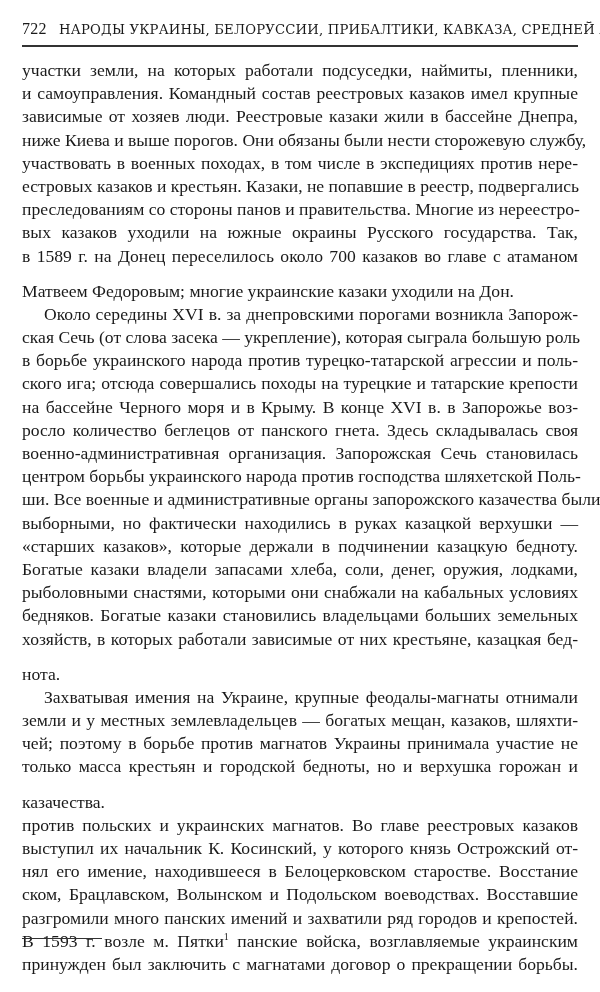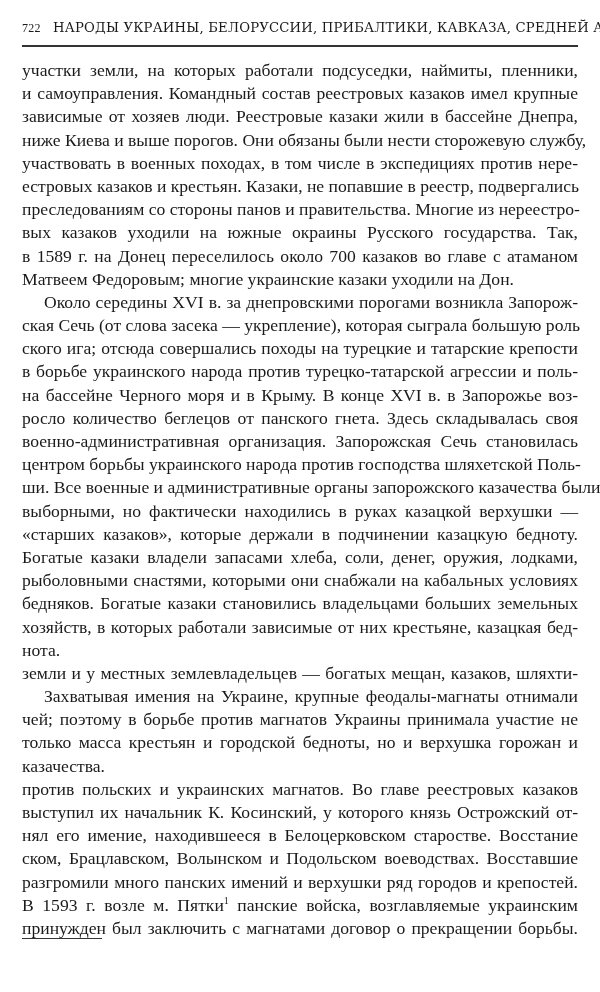--- a/index.html
+++ b/index.html
@@ -1,25 +1,25 @@
 <!DOCTYPE html>
 <html><head>
 <meta charset="utf-8">
 <style>
   html, body { margin: 0; padding: 0; background: #ffffff; }
   body { width: 600px; height: 992px; position: relative; overflow: hidden; color: #1a1a1a; }
   .page { position: absolute; left: 22px; top: 0; width: 556px; }
   .header { position: absolute; top: 20px; left: 0; width: 556px; height: 22px;
     font-family: "DejaVu Serif", serif; font-size: 13.2px; letter-spacing: 0.2px; white-space: nowrap; }
-  .header .num { font-family: "Liberation Serif", serif; font-size: 12px; margin-right: 8px; }
+  .header .num { font-family: "Liberation Serif", serif; font-size: 16px; margin-right: 8px; }
   .rule { position: absolute; top: 45px; left: 0; width: 556px; height: 0; border-top: 2px solid #333; }
   .body { position: absolute; top: 59px; left: 0; width: 556px;
     font-family: "Liberation Serif", serif; font-size: 17.6px; line-height: 23.2px; }
   .line { display: block; white-space: nowrap; text-align: justify; text-align-last: justify; height: 23.2px; }
-  .line.last { text-align-last: left; }
+  .line.last { text-align-last: left; margin-top: 12px; }
   .line.indent { padding-left: 22px; }
   sup { font-size: 10px; vertical-align: top; line-height: 1; position: relative; top: 2px; }
   .fn-rule { position: absolute; top: 938px; left: 0; width: 80px; border-top: 1px solid #333; }
   .footnote { position: absolute; top: 973px; left: 30px; font-family: "Liberation Serif", serif; font-size: 14px; white-space: nowrap; margin-top: 35px; }
   .footnote sup { font-size: 9px; top: 1px; margin-right: 4px; }
 </style>
 </head>
 <body>
 
 <div class="page">
@@ -35,44 +35,44 @@
     <span class="line">зависимые от хозяев люди. Реестровые казаки жили в бассейне Днепра,</span>
     <span class="line">ниже Киева и выше порогов. Они обязаны были нести сторожевую службу,</span>
     <span class="line">участвовать в военных походах, в том числе в экспедициях против нере-</span>
     <span class="line">естровых казаков и крестьян. Казаки, не попавшие в реестр, подвергались</span>
     <span class="line">преследованиям со стороны панов и правительства. Многие из нереестро-</span>
     <span class="line">вых казаков уходили на южные окраины Русского государства. Так,</span>
     <span class="line">в 1589 г. на Донец переселилось около 700 казаков во главе с атаманом</span>
     <span class="line last">Матвеем Федоровым; многие украинские казаки уходили на Дон.</span>
     <span class="line indent">Около середины XVI в. за днепровскими порогами возникла Запорож-</span>
     <span class="line">ская Сечь (от слова засека — укрепление), которая сыграла большую роль</span>
+    <span class="line">в борьбе украинского народа против турецко-татарской агрессии и поль-</span>
     <span class="line">ского ига; отсюда совершались походы на турецкие и татарские крепости</span>
-    <span class="line">в борьбе украинского народа против турецко-татарской агрессии и поль-</span>
     <span class="line">на бассейне Черного моря и в Крыму. В конце XVI в. в Запорожье воз-</span>
     <span class="line">росло количество беглецов от панского гнета. Здесь складывалась своя</span>
     <span class="line">военно-административная организация. Запорожская Сечь становилась</span>
     <span class="line">центром борьбы украинского народа против господства шляхетской Поль-</span>
     <span class="line">ши. Все военные и административные органы запорожского казачества были</span>
     <span class="line">выборными, но фактически находились в руках казацкой верхушки —</span>
     <span class="line">«старших казаков», которые держали в подчинении казацкую бедноту.</span>
     <span class="line">Богатые казаки владели запасами хлеба, соли, денег, оружия, лодками,</span>
     <span class="line">рыболовными снастями, которыми они снабжали на кабальных условиях</span>
     <span class="line">бедняков. Богатые казаки становились владельцами больших земельных</span>
     <span class="line">хозяйств, в которых работали зависимые от них крестьяне, казацкая бед-</span>
     <span class="line last">нота.</span>
+    <span class="line indent">Захватывая имения на Украине, крупные феодалы-магнаты отнимали</span>
     <span class="line">земли и у местных землевладельцев — богатых мещан, казаков, шляхти-</span>
-    <span class="line indent">Захватывая имения на Украине, крупные феодалы-магнаты отнимали</span>
     <span class="line">чей; поэтому в борьбе против магнатов Украины принимала участие не</span>
     <span class="line">только масса крестьян и городской бедноты, но и верхушка горожан и</span>
     <span class="line last">казачества.</span>
     <span class="line">против польских и украинских магнатов. Во главе реестровых казаков</span>
     <span class="line">выступил их начальник К. Косинский, у которого князь Острожский от-</span>
     <span class="line">нял его имение, находившееся в Белоцерковском старостве. Восстание</span>
     <span class="line">ском, Брацлавском, Волынском и Подольском воеводствах. Восставшие</span>
-    <span class="line">разгромили много панских имений и верхушки ряд городов и крепостей.</span>
+    <span class="line">разгромили много панских имений и захватили ряд городов и крепостей.</span>
     <span class="line"><span>В 1593 г. возле м. Пятки</span><sup>1</sup><span> панские войска, возглавляемые украинским</span></span>
     <span class="line">принужден был заключить с магнатами договор о прекращении борьбы.</span>
 
   </div>
 
   <div class="fn-rule"></div>
   <div class="footnote">
     <sup>1</sup><span>На юго-запад от Житомира.</span>
   </div>
 </div>

